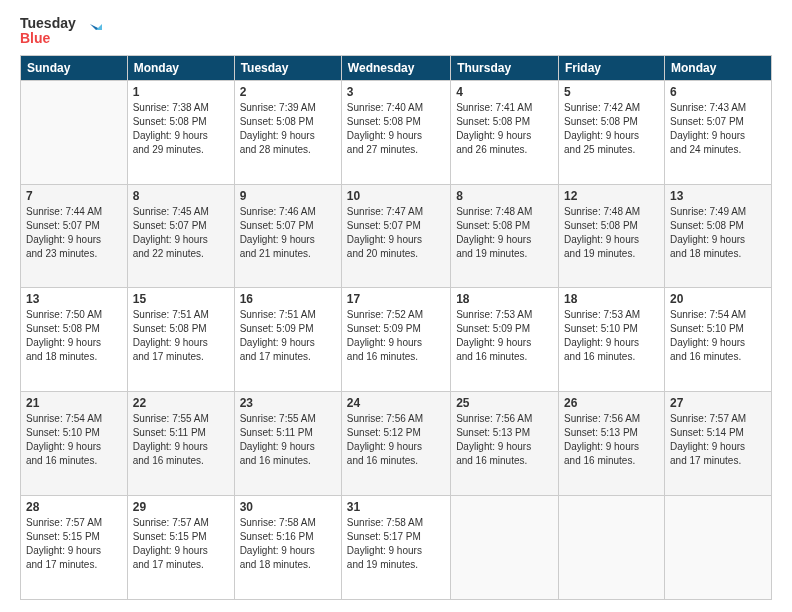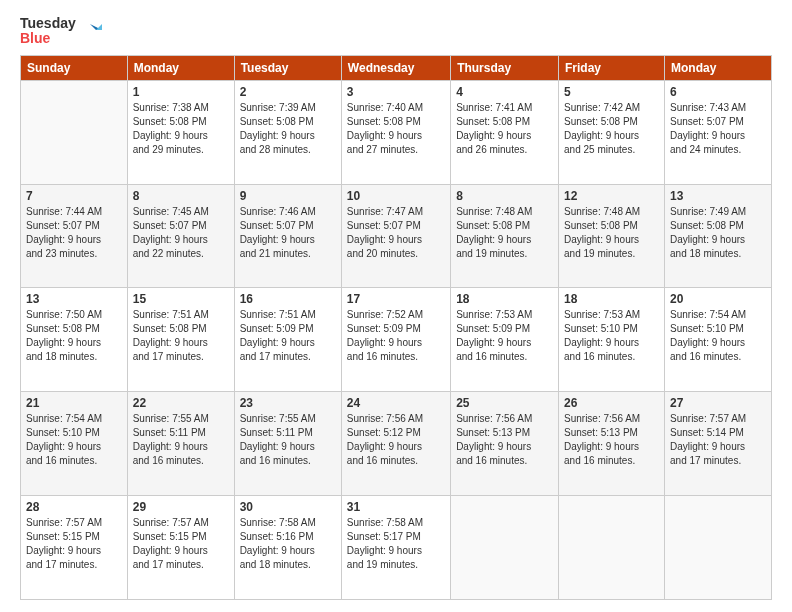--- a/index.html
+++ b/index.html
@@ -40,21 +40,21 @@
     .location {
       font-size: 14px;
       color: #555;
     }
     .calendar-table {
       width: 100%;
       border-collapse: collapse;
       flex: 1;
     }
     .calendar-table th {
-      background: #c2410c;
+      background: #0c4a6e;
       color: #fff;
       font-size: 12px;
       font-weight: bold;
       padding: 5px 6px;
       text-align: left;
       border: 1px solid #ccc;
     }
     .calendar-table td {
       border: 1px solid #ccc;
       vertical-align: top;

